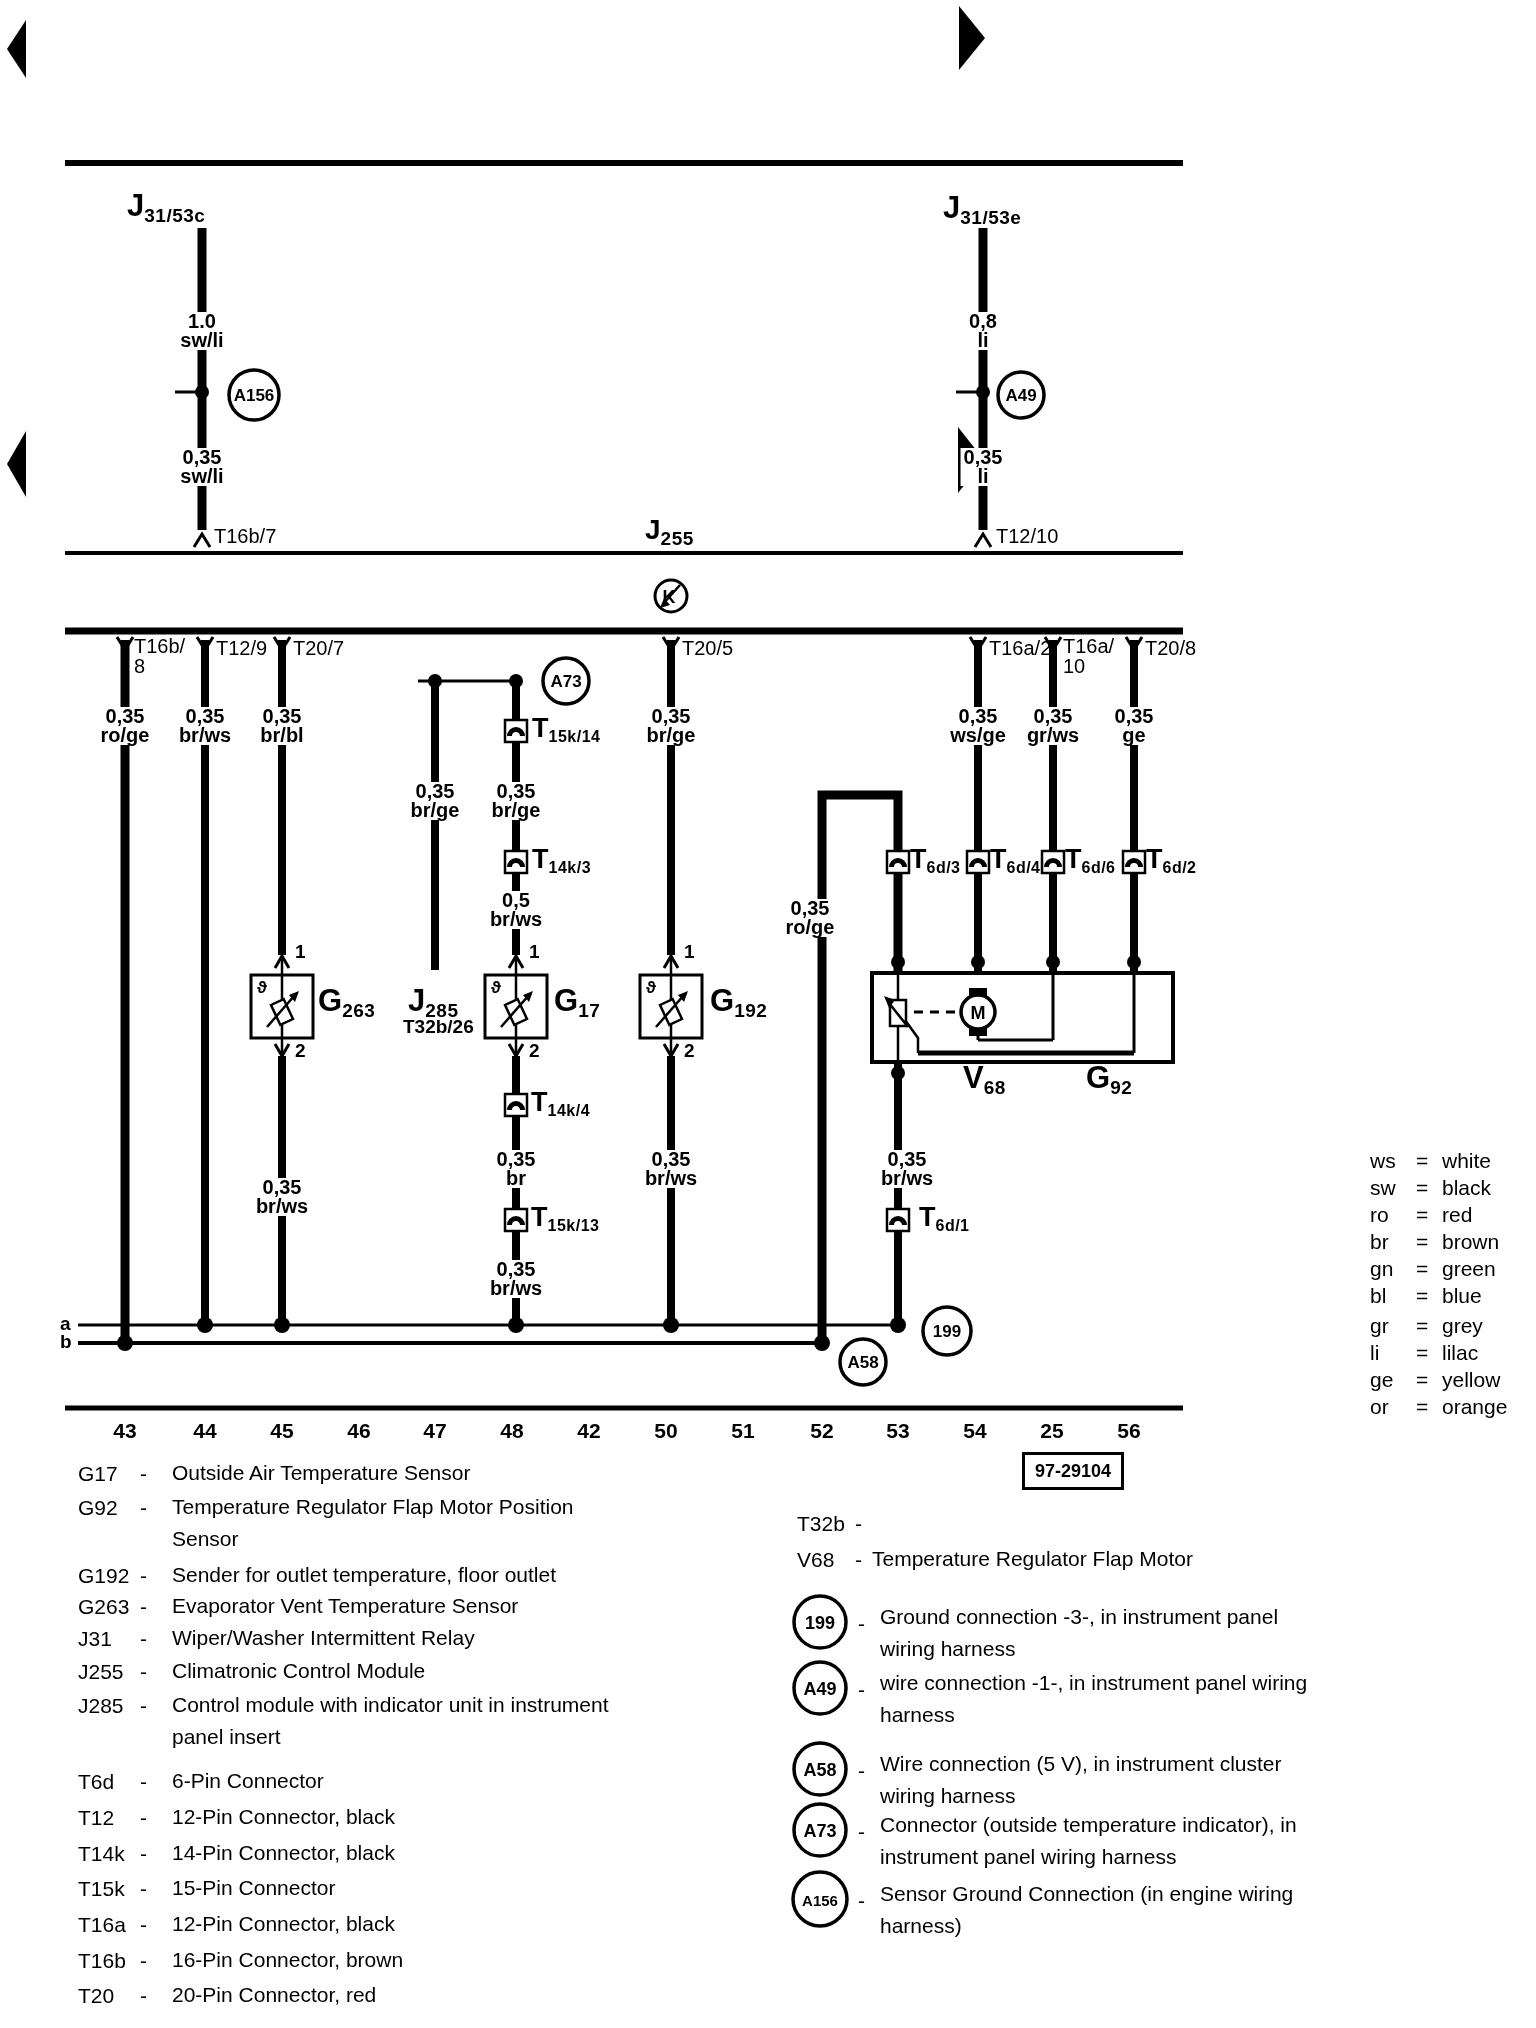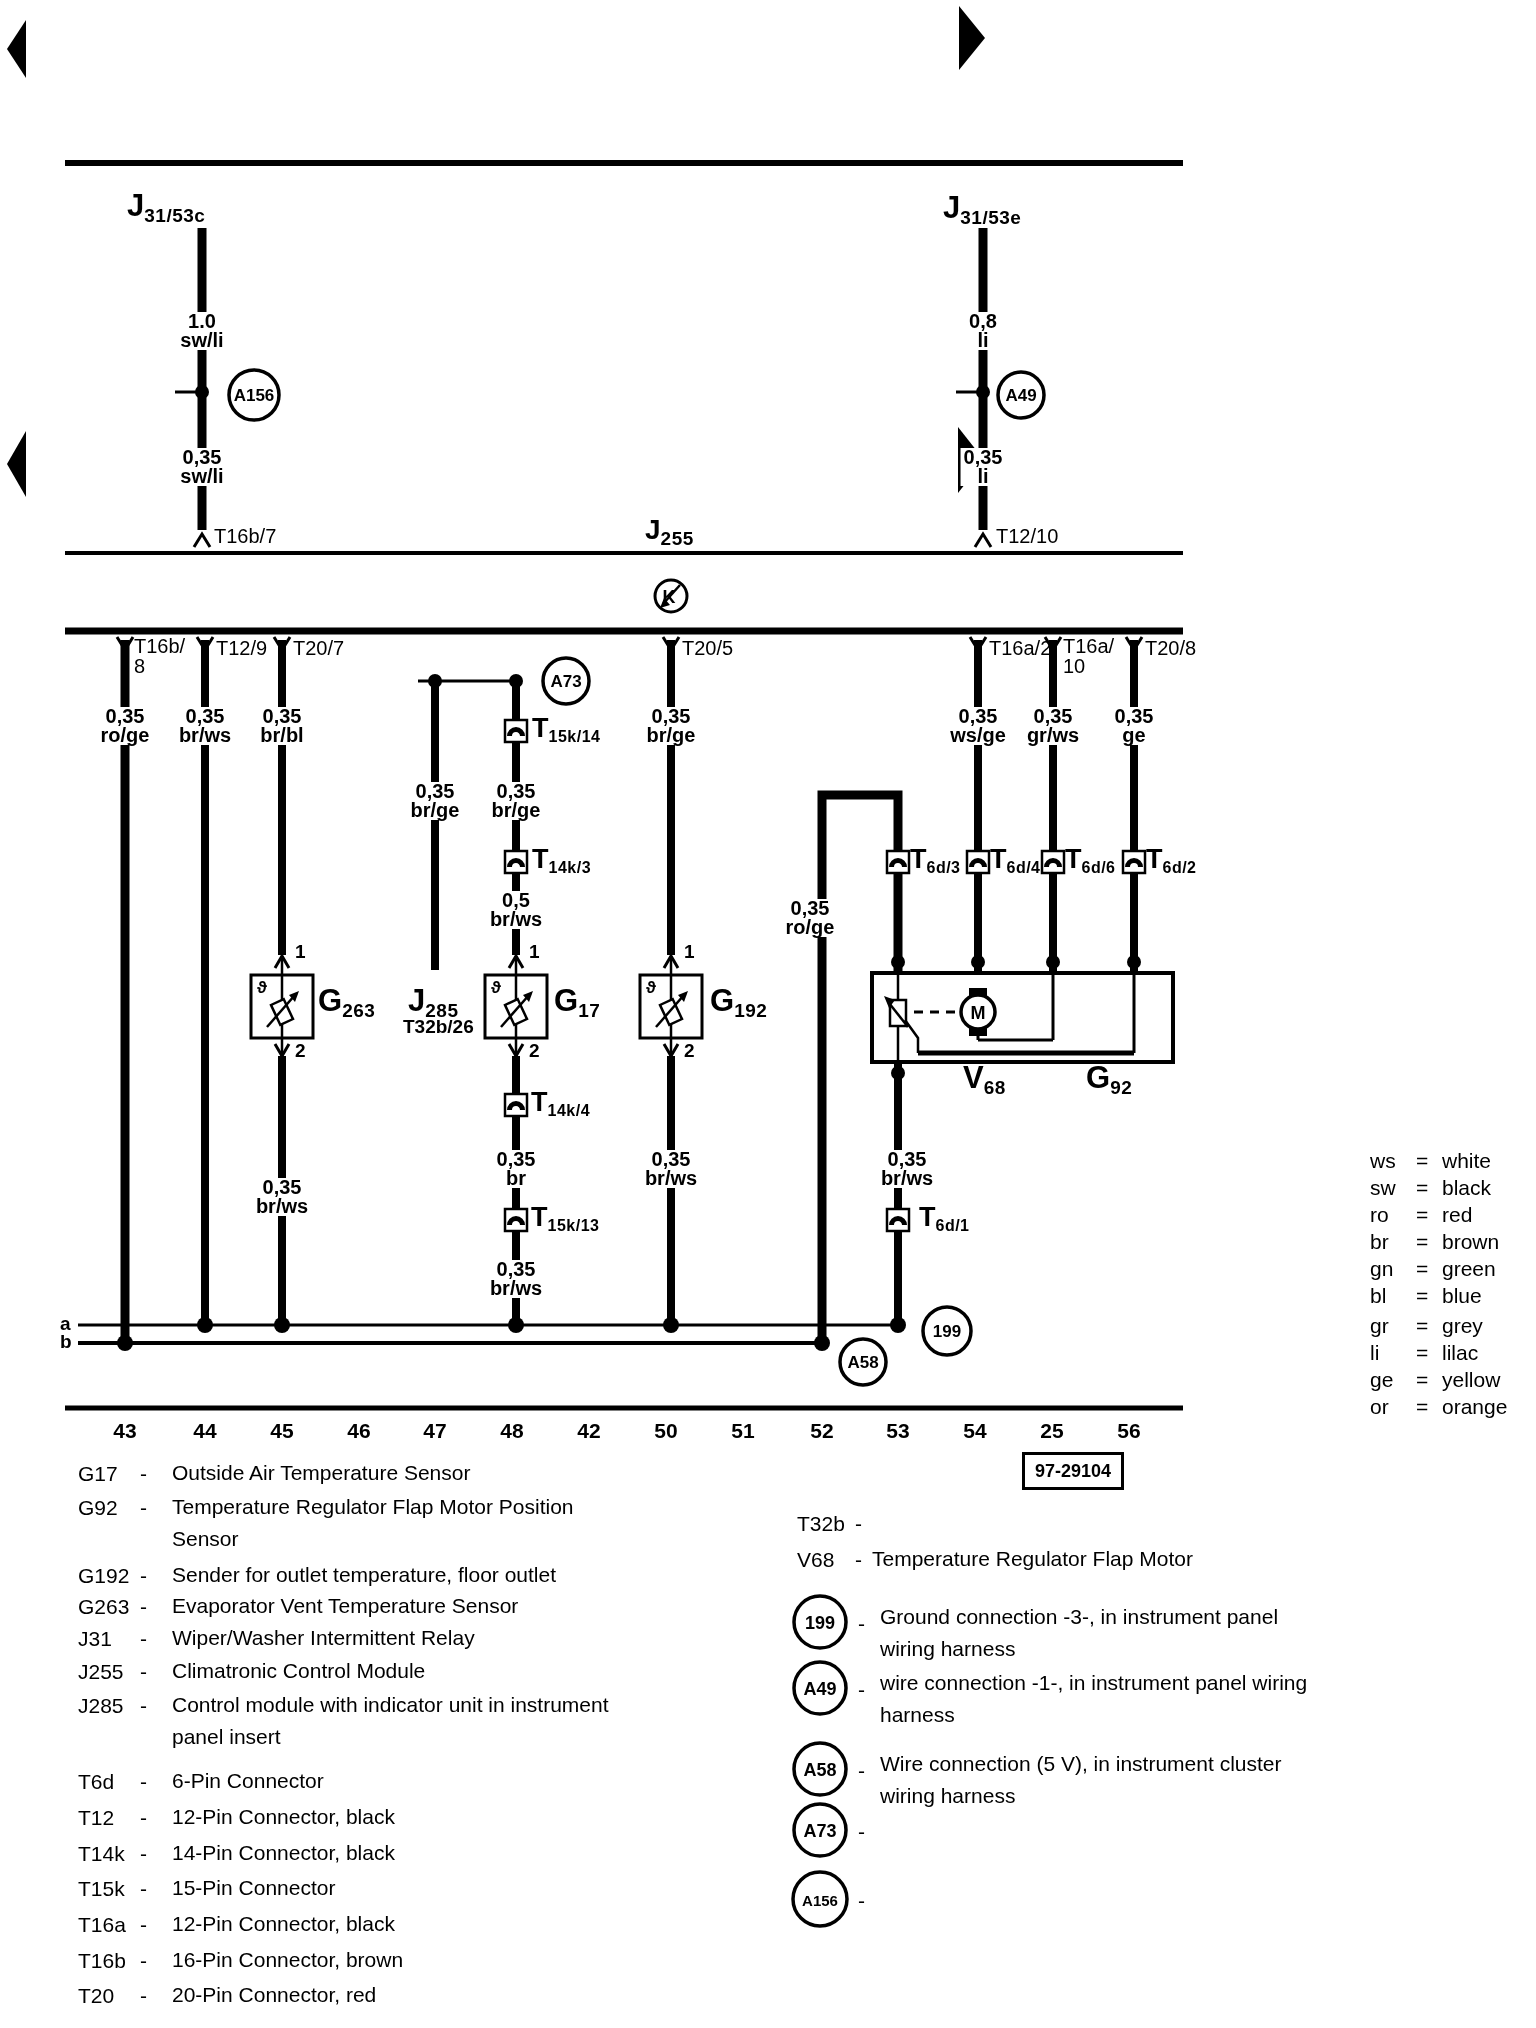--- a/index.html
+++ b/index.html
@@ -419,16 +419,20 @@
 <div class="ctext" style="left:820px;top:1689px;font-size:18px">A49</div>
 <div class="leg-dash" style="left:858px;top:1678px">-</div>
 <div class="leg-desc" style="left:880px;top:1667px">wire connection -1-, in instrument panel wiring
 harness</div>
 <div class="ctext" style="left:820px;top:1770px;font-size:18px">A58</div>
 <div class="leg-dash" style="left:858px;top:1759px">-</div>
 <div class="leg-desc" style="left:880px;top:1748px">Wire connection (5 V), in instrument cluster
 wiring harness</div>
 <div class="ctext" style="left:820px;top:1831px;font-size:18px">A73</div>
 <div class="leg-dash" style="left:858px;top:1820px">-</div>
+<div class="leg-desc" style="left:880px;top:1809px">Connector (outside temperature indicator), in
+instrument panel wiring harness</div>
 <div class="ctext" style="left:820px;top:1900px;font-size:15px">A156</div>
 <div class="leg-dash" style="left:858px;top:1889px">-</div>
+<div class="leg-desc" style="left:880px;top:1878px">Sensor Ground Connection (in engine wiring
+harness)</div>
 
 </div>
 
 </body></html>

